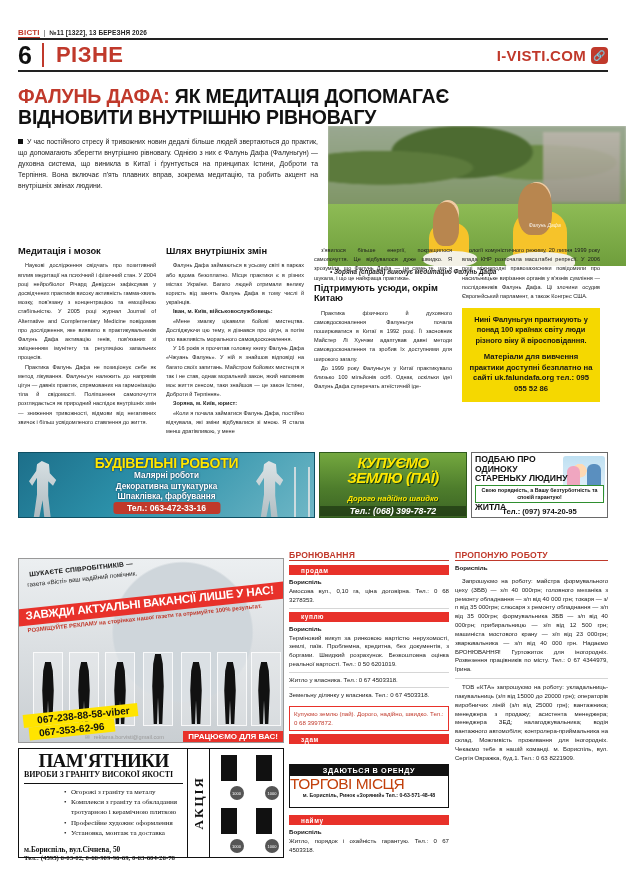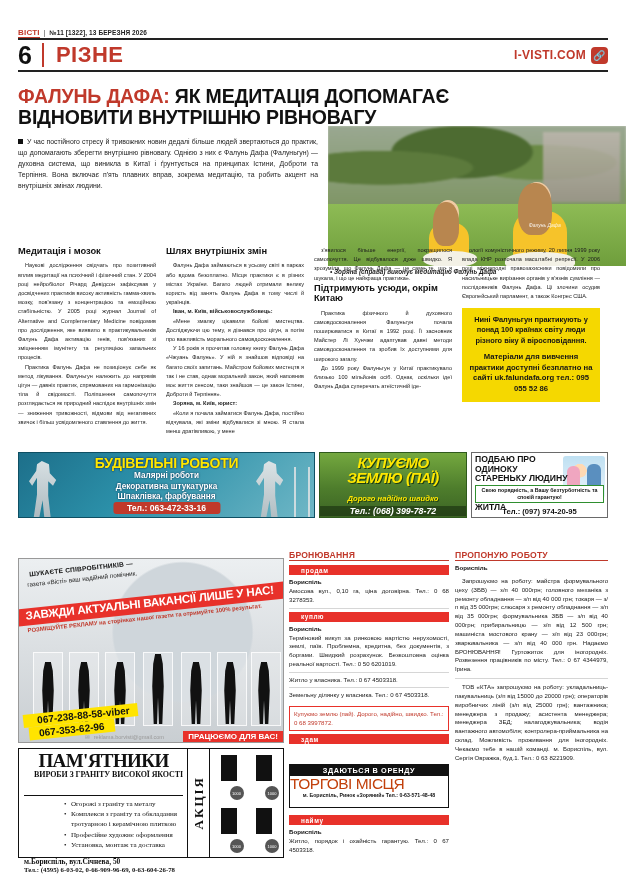--- a/index.html
+++ b/index.html
@@ -18,21 +18,21 @@
   .masthead { position:absolute; left:18px; top:28px; display:flex; align-items:baseline; gap:4px; }
   .mast-brand { font-weight:bold; font-size:8px; color:#c0392b; letter-spacing:.2px; border-bottom:1.2px solid #c0392b; }
   .mast-sep { font-size:7px; color:#444; }
   .mast-issue { font-weight:bold; font-size:6.5px; color:#222; letter-spacing:.1px; }
 
   .headbar { position:absolute; left:18px; top:38px; right:18px; height:34px; border-top:2px solid #222; border-bottom:2px solid #222; display:flex; align-items:center; }
   .pagenum { font-size:25px; font-weight:bold; color:#111; padding-right:10px; line-height:1; }
   .headdiv { width:2px; background:#c0392b; align-self:stretch; margin:3px 0; }
   .section-title { font-size:22px; font-weight:bold; color:#c0392b; letter-spacing:.5px; padding-left:12px; line-height:1; }
   .head-right { margin-left:auto; display:flex; align-items:center; gap:5px; }
-  .site { font-size:12px; font-weight:bold; color:#c0392b; letter-spacing:.3px; }
+  .site { font-size:15px; font-weight:bold; color:#c0392b; letter-spacing:.3px; }
   .linkbadge { width:17px; height:17px; border-radius:4px; background:#c0392b; display:flex; align-items:center; justify-content:center; color:#fff; font-size:10px; }
 
   
   .article { position:absolute; left:18px; top:86px; width:590px; }
   .headline { font-size:19.5px; font-weight:bold; line-height:1.07; letter-spacing:-.2px; color:#111; width:448px; }
   .headline .hl-red { color:#c0392b; }
   .lead-wrap { display:flex; margin-top:8px; }
   .lead { width:300px; font-size:6.9px; line-height:1.62; color:#1b1b1b; text-align:justify; }
   .lead .sq { display:inline-block; width:5px; height:5px; background:#111; margin-right:4px; vertical-align:middle; }
 
@@ -117,21 +117,21 @@
   
   .ad-trade { position:absolute; left:289px; top:764px; width:160px; height:44px; border:1px solid #111; background:#fff; }
   .ad-trade .t1 { text-align:center; font-size:7.3px; font-weight:bold; color:#fff; background:#111; letter-spacing:.6px; padding:1px 0; }
   .ad-trade .t2 { text-align:left; font-size:15.5px; font-weight:normal; letter-spacing:-.5px; line-height:1.05; color:#c2410c; }
   .ad-trade .t3 { text-align:center; font-size:5.2px; font-weight:bold; color:#111; }
 
   
   .ad-mon { position:absolute; left:18px; top:748px; width:266px; height:110px; border:1.5px solid #111; background:#fff; display:flex; }
   .mon-main { flex:1; padding:2px 4px 0 5px; }
   .mon-ttl { text-align:center; font-size:19px; font-weight:bold; letter-spacing:-.6px; line-height:1; font-family:"Liberation Serif", serif; }
-  .mon-sub { text-align:right; font-size:8px; font-weight:bold; letter-spacing:-.1px; font-family:"Liberation Serif", serif; border-bottom:1.5px solid #111; padding-bottom:16px; }
+  .mon-sub { text-align:left; font-size:8px; font-weight:bold; letter-spacing:-.1px; font-family:"Liberation Serif", serif; border-bottom:1.5px solid #111; padding-bottom:4px; }
   .mon-list { font-size:7.1px; line-height:1.44; margin-top:3px; font-family:"Liberation Serif", serif; }
   .mon-list li { list-style:none; margin:0; padding-left:7px; position:relative; }
   .mon-list li:before { content:"•"; position:absolute; left:0; }
   .mon-addr { font-size:7.4px; font-weight:bold; margin-top:3px; font-family:"Liberation Serif", serif; }
   .mon-tel { font-size:6.8px; font-weight:bold; font-family:"Liberation Serif", serif; }
   .mon-akcia { width:22px; border-left:1.5px solid #111; display:flex; align-items:center; justify-content:center; }
   .mon-akcia span { writing-mode:vertical-rl; transform:rotate(180deg); font-size:13px; font-weight:bold; letter-spacing:2px; font-family:"Liberation Serif", serif; }
   .mon-grid { width:74px; border-left:1.5px solid #111; display:grid; grid-template-columns:1fr 1fr; grid-template-rows:1fr 1fr; gap:2px; padding:2px; }
   .mon-cell { background:#fff; position:relative; }
   .mon-cell .stone { position:absolute; left:50%; transform:translateX(-50%); top:4px; width:16px; height:26px; background:#111; }

